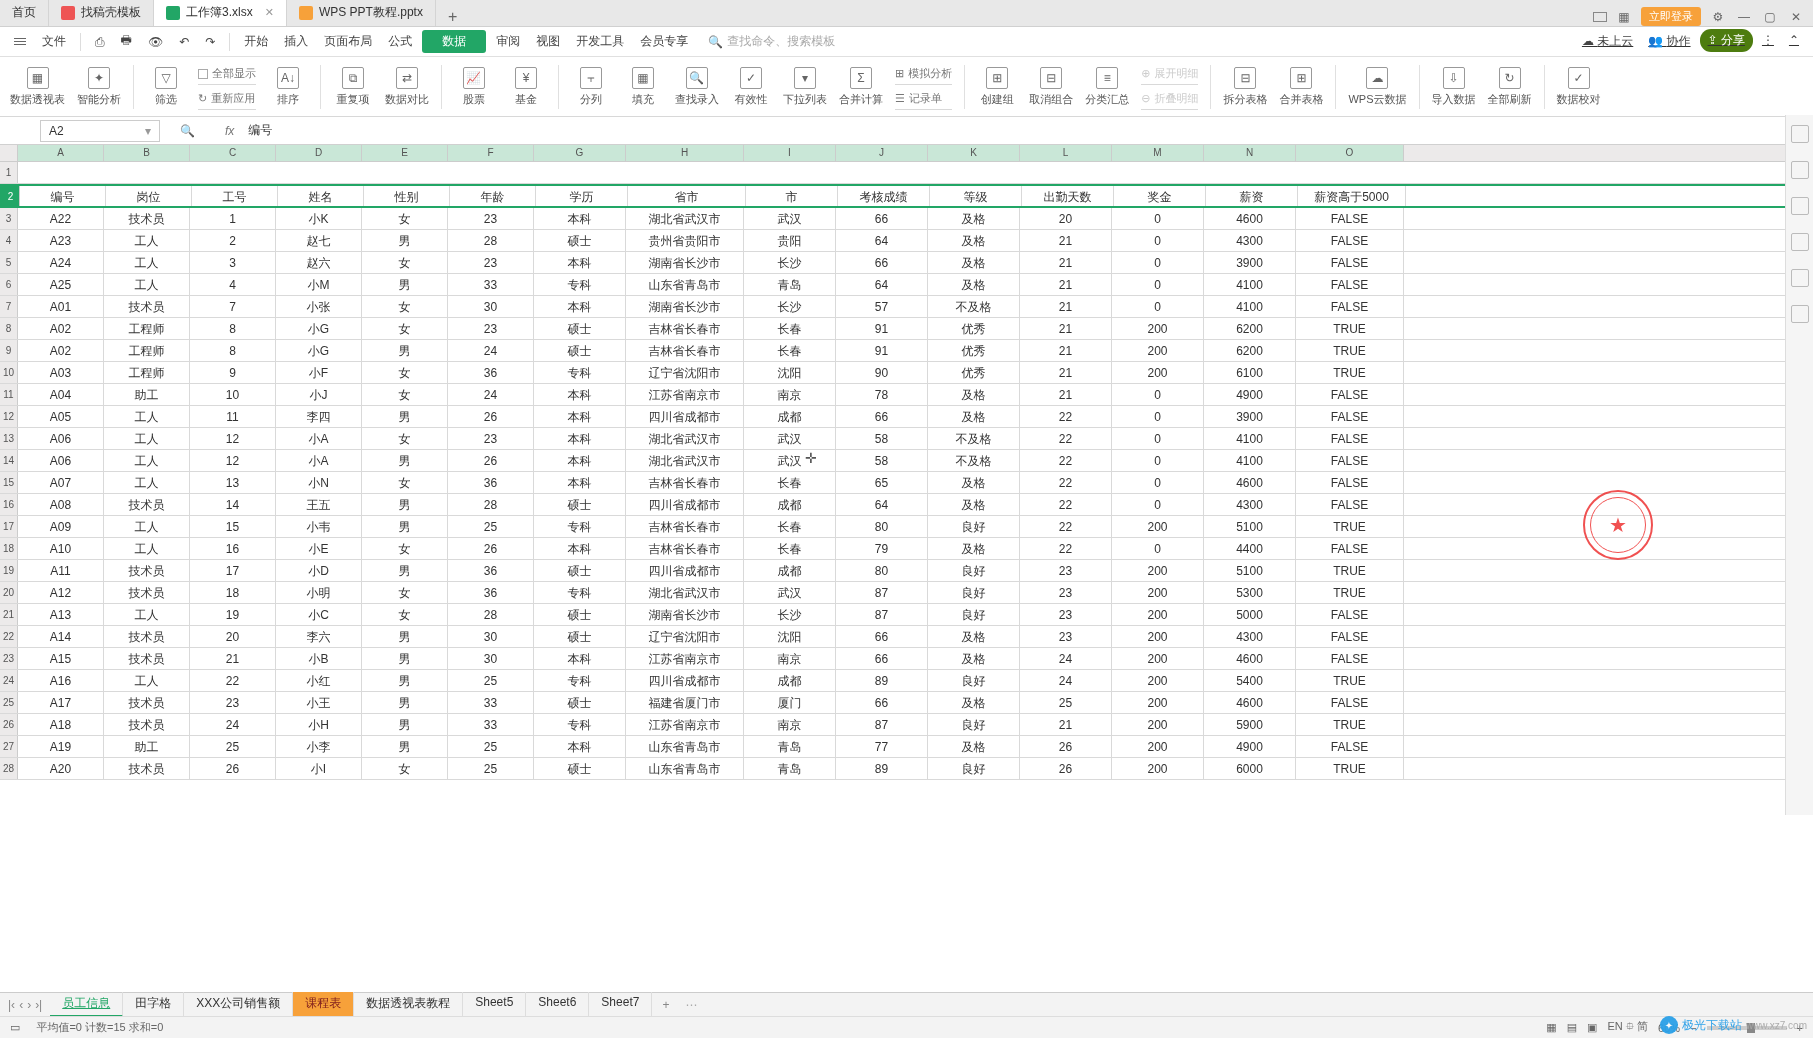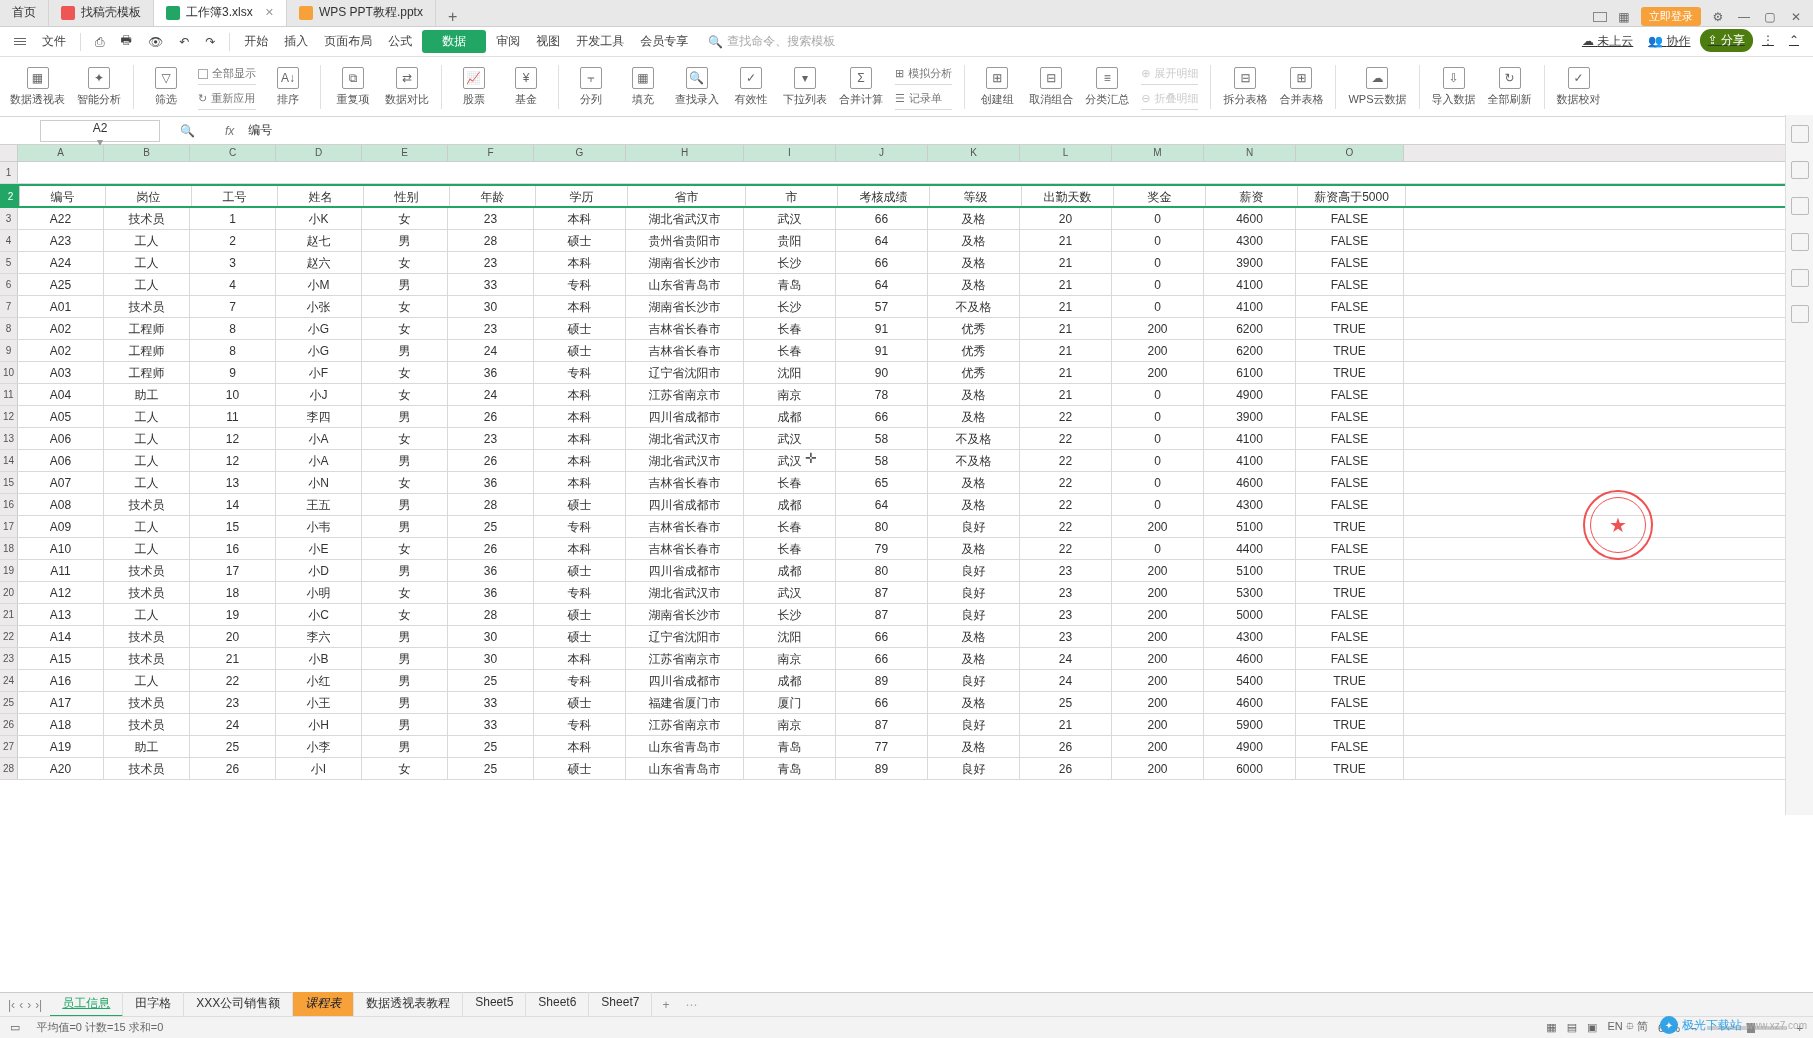--- a/index.html
+++ b/index.html
@@ -33,21 +33,21 @@
 .ribbon { height: 60px; display: flex; align-items: center; padding: 0 10px; gap: 12px; border-bottom: 1px solid #d8d8d8; }
 .ribbon .rbtn { display: flex; flex-direction: column; align-items: center; justify-content: center; gap: 3px; min-width: 40px; color: #555; cursor: pointer; font-size: 11px; }
 .ribbon .rbtn .ico { width: 22px; height: 22px; border: 1px solid #999; border-radius: 2px; display: flex; align-items: center; justify-content: center; color: #666; font-size: 12px; }
 .ribbon .vsep { width: 1px; height: 44px; background: #e0e0e0; }
 .ribbon .stack { display: flex; flex-direction: column; gap: 3px; font-size: 11px; color: #777; }
 .ribbon .stack .row { display: flex; align-items: center; gap: 4px; }
 .ck { width: 10px; height: 10px; border: 1px solid #aaa; display: inline-block; }
 
 
 .fxbar { height: 28px; display: flex; align-items: center; border-bottom: 1px solid #d0d0d0; }
-.fxbar .namebox { width: 120px; height: 22px; border: 1px solid #ccc; margin-left: 40px; display: flex; align-items: center; padding: 0 8px; justify-content: space-between; flex-direction: column; }
+.fxbar .namebox { width: 120px; height: 22px; border: 1px solid #ccc; margin-left: 40px; display: flex; align-items: center; padding: 0 8px; justify-content: space-between; }
 .fxbar .fx { margin-left: 30px; color: #777; font-style: italic; }
 .fxbar .fxval { margin-left: 14px; color: #333; }
 .grid { flex: 1; }
 .colhdr { display: flex; height: 17px; background: #eceaea; border-bottom: 1px solid #ccc; }
 .colhdr .rowgutter { width: 18px; border-right: 1px solid #ccc; }
 .colhdr .ch { border-right: 1px solid #ccc; text-align: center; font-size: 10px; color: #555; line-height: 16px; }
 .colhdr .ch.sel { background: #c9e7d7; }
 
 .row { display: flex; height: 22px; border-bottom: 1px solid #d9d9d9; }
 .row .rh { width: 18px; background: #eceaea; border-right: 1px solid #ccc; text-align: center; font-size: 10px; color: #555; line-height: 22px; }
@@ -67,21 +67,21 @@
 
 
 .sidepanel { position: absolute; right: 0; top: 115px; width: 28px; height: 700px; background: #f5f5f5; border-left: 1px solid #ddd; display: flex; flex-direction: column; align-items: center; gap: 18px; padding-top: 10px; }
 .sidepanel .sp { width: 18px; height: 18px; border: 1px solid #bbb; border-radius: 2px; }
 
 
 .sheettabs { position: absolute; bottom: 22px; left: 0; right: 0; height: 24px; background: #f3f3f3; border-top: 1px solid #ccc; display: flex; align-items: center; }
 .sheettabs .nav { display: flex; gap: 4px; padding: 0 8px; color: #888; }
 .sheettabs .stab { padding: 3px 12px; border-right: 1px solid #ddd; cursor: pointer; font-size: 12px; }
 .sheettabs .stab.active { color: #22a666; border-bottom: 2px solid #22a666; text-decoration: underline; }
-.sheettabs .stab.hl { background: #f7a13a; color: #0f172a; font-style: italic; }
+.sheettabs .stab.hl { background: #f7a13a; color: #7f1d1d; }
 .sheettabs .plus { padding: 0 10px; color: #888; }
 
 
 .statusbar { position: absolute; bottom: 0; left: 0; right: 0; height: 22px; background: #f3f3f3; border-top: 1px solid #ddd; display: flex; align-items: center; padding: 0 10px; font-size: 11px; color: #666; gap: 16px; }
 .statusbar .right { margin-left: auto; display: flex; align-items: center; gap: 10px; }
 .zoom-slider { width: 80px; height: 4px; background: #ccc; position: relative; }
 .zoom-slider .thumb { position: absolute; left: 40px; top: -3px; width: 8px; height: 10px; background: #888; }
 
 
 .seal { position: absolute; right: 160px; top: 490px; width: 70px; height: 70px; border: 2px solid #e33; border-radius: 50%; display: flex; align-items: center; justify-content: center; color: #e33; font-size: 20px; opacity: 0.85; pointer-events: none; }

